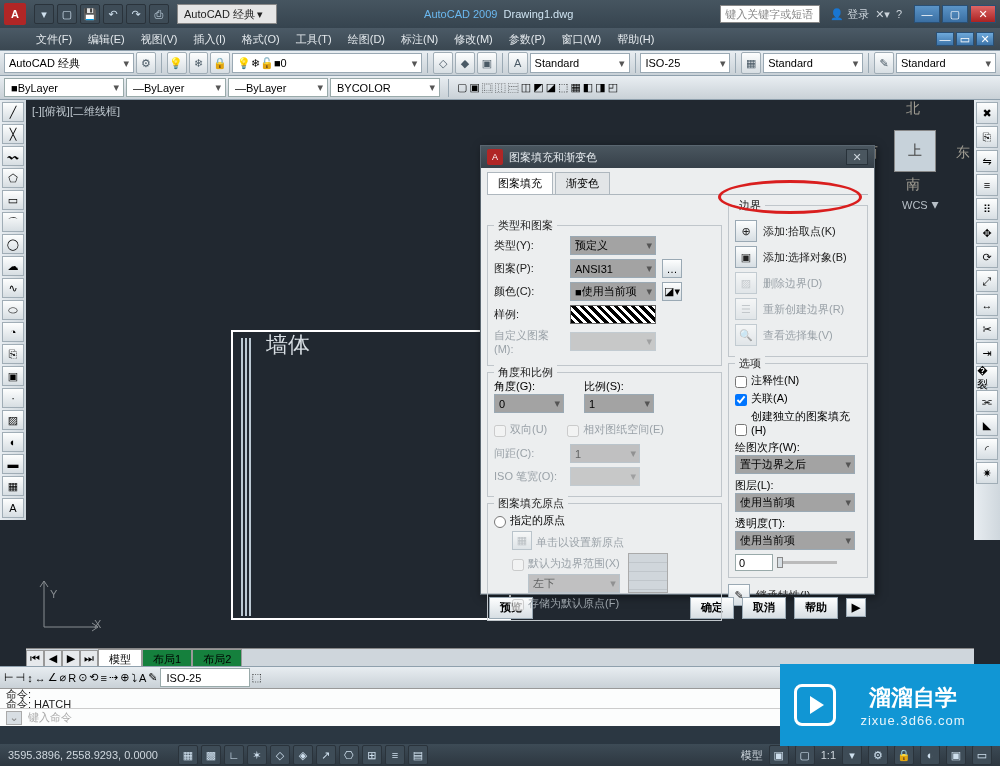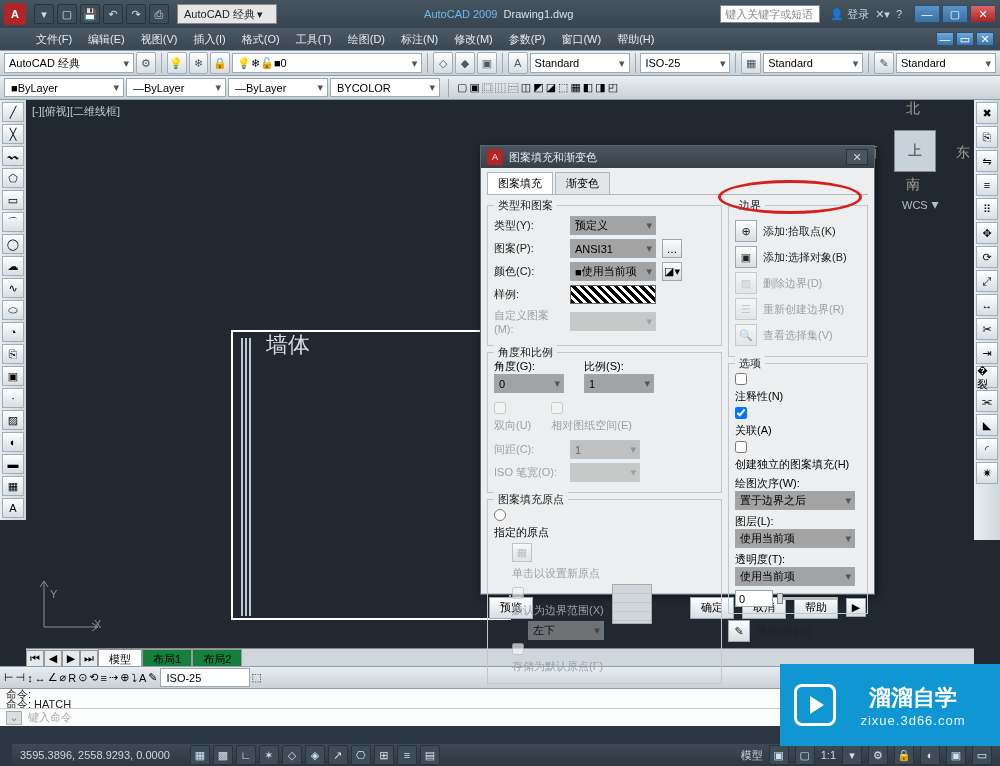--- a/index.html
+++ b/index.html
@@ -69,47 +69,47 @@
 
 .statusrow { position:absolute; bottom:38px; left:0; right:0; height:22px; background:linear-gradient(#e8edf1,#c9d1d7); border-top:1px solid #8fa0ad; display:flex; align-items:center; padding:0 4px; gap:2px; }
 
 
 .cmdline { position:absolute; bottom:18px; left:0; right:0; height:20px; background:#fcfdfd; border-top:1px solid #999; color:#222; padding:0 6px; display:flex; align-items:center; font-size:11px; }
 .cmdline2 { position:absolute; bottom:0; left:0; right:0; height:18px; background:#fcfdfd; border-top:1px solid #ccc; color:#888; padding:0 6px; display:flex; align-items:center; }
 .cmdline2 .caret { width:16px; height:14px; background:#d8dee3; border:1px solid #aaa; margin-right:6px; display:flex; align-items:center; justify-content:center; }
 
 
 .status { position:absolute; left:0; right:0; bottom:-0px; height:22px; background:linear-gradient(#3d4b56,#2d3740); color:#cfd7de; display:flex; align-items:center; padding:0 8px; }
-.bottomwrap { position:absolute; left:12px; right:0; bottom:0; height:56px; }
+.bottomwrap { position:absolute; left:0; right:0; bottom:0; height:56px; }
 
 
 .dialog { position:absolute; top:145px; left:480px; width:395px; height:450px; background:#eceeef; border:1px solid #5a6670; box-shadow:2px 2px 8px rgba(0,0,0,.5); }
 .dialog .dtitle { height:22px; background:linear-gradient(#4a565f,#364049); color:#e5eaee; display:flex; align-items:center; padding:0 6px; }
 .dialog .dtitle .dlogo { width:16px; height:16px; background:#b02626; border-radius:2px; margin-right:6px; display:flex; align-items:center; justify-content:center; color:#fff; font-size:9px; }
 .dialog .dtitle .dclose { margin-left:auto; width:22px; height:16px; background:#4a565f; border:1px solid #28323a; display:flex; align-items:center; justify-content:center; color:#cfd7de; }
 .dialog .body { padding:4px 6px 6px 6px; display:flex; gap:6px; height:calc(100% - 50px); }
 .dialog .tabs { display:flex; border-bottom:1px solid #aeb7be; }
 .dialog .tabs .tab { padding:3px 10px; border:1px solid #aeb7be; border-bottom:none; background:#e2e5e7; margin-right:2px; }
 .dialog .tabs .tab.active { background:#fff; }
-.dialog .leftcol { flex:1; }
+.dialog .leftcol { flex:1;margin-top:20px; }
 .dialog .rightcol { width:140px; }
 .group { border:1px solid #c0c6cb; margin:6px 0; padding:6px; position:relative; }
 .group > .gtitle { position:absolute; top:-8px; left:6px; background:#eceeef; padding:0 4px; color:#222; }
 .frow { display:flex; align-items:center; margin:4px 0; gap:6px; }
 .frow label { width:70px; color:#222; }
 .frow.disabled label { color:#9aa2a8; }
 .sel { background:#a3a3a3; border:1px solid #9aa9b4; height:19px; padding:0 16px 0 4px; position:relative; min-width:86px; display:flex; align-items:center; }
 .sel:after { content:"▾"; position:absolute; right:3px; color:#555; }
 .swatch { width:86px; height:19px; border:1px solid #666; background:repeating-linear-gradient(45deg,#000 0 3px,#fff 3px 6px); }
 .minibtn { width:20px; height:19px; border:1px solid #9aa9b4; background:linear-gradient(#fdfefe,#d7dee3); display:flex; align-items:center; justify-content:center; }
 .radio,.chk { width:12px; height:12px; }
-.rlabel { display:flex; align-items:flex-start; gap:4px; margin:3px 0;flex-direction:column; }
+.rlabel { display:flex; align-items:flex-end; gap:4px; margin:3px 0; }
 .rlabel.disabled { color:#9aa2a8; }
 .btn { height:22px; border:1px solid #9aa9b4; background:linear-gradient(#fdfefe,#d7dee3); padding:0 10px; display:inline-flex; align-items:center; justify-content:center; }
-.dialog .footer { height:28px; border-top:1px solid #c0c6cb; display:flex; align-items:center; justify-content:space-between; gap:8px; padding:8px 8px; }
+.dialog .footer { height:28px; border-top:1px solid #c0c6cb; display:flex; align-items:center; justify-content:space-between; gap:8px; padding:8px 8px;font-weight:bold; }
 .rightcol .rbtn { display:flex; align-items:center; gap:6px; margin:4px 0; color:#222; }
 .rightcol .rbtn.disabled { color:#9aa2a8; }
 .rightcol .ricon { width:22px; height:22px; border:1px solid #9aa9b4; background:linear-gradient(#fdfefe,#d7dee3); display:flex; align-items:center; justify-content:center; }
 .ellipse { position:absolute; border:3px solid #d91e1e; border-radius:50%; pointer-events:none; }
 .slider { display:flex; align-items:center; gap:4px; }
 .slider .box { width:38px; height:17px; border:1px solid #9aa; background:#fff; display:flex; align-items:center; padding:0 3px; }
 .slider .track { width:60px; height:3px; background:#bbb; position:relative; }
 .slider .thumb { position:absolute; left:0; top:-4px; width:6px; height:11px; background:#d7dee3; border:1px solid #888; }
 
 

